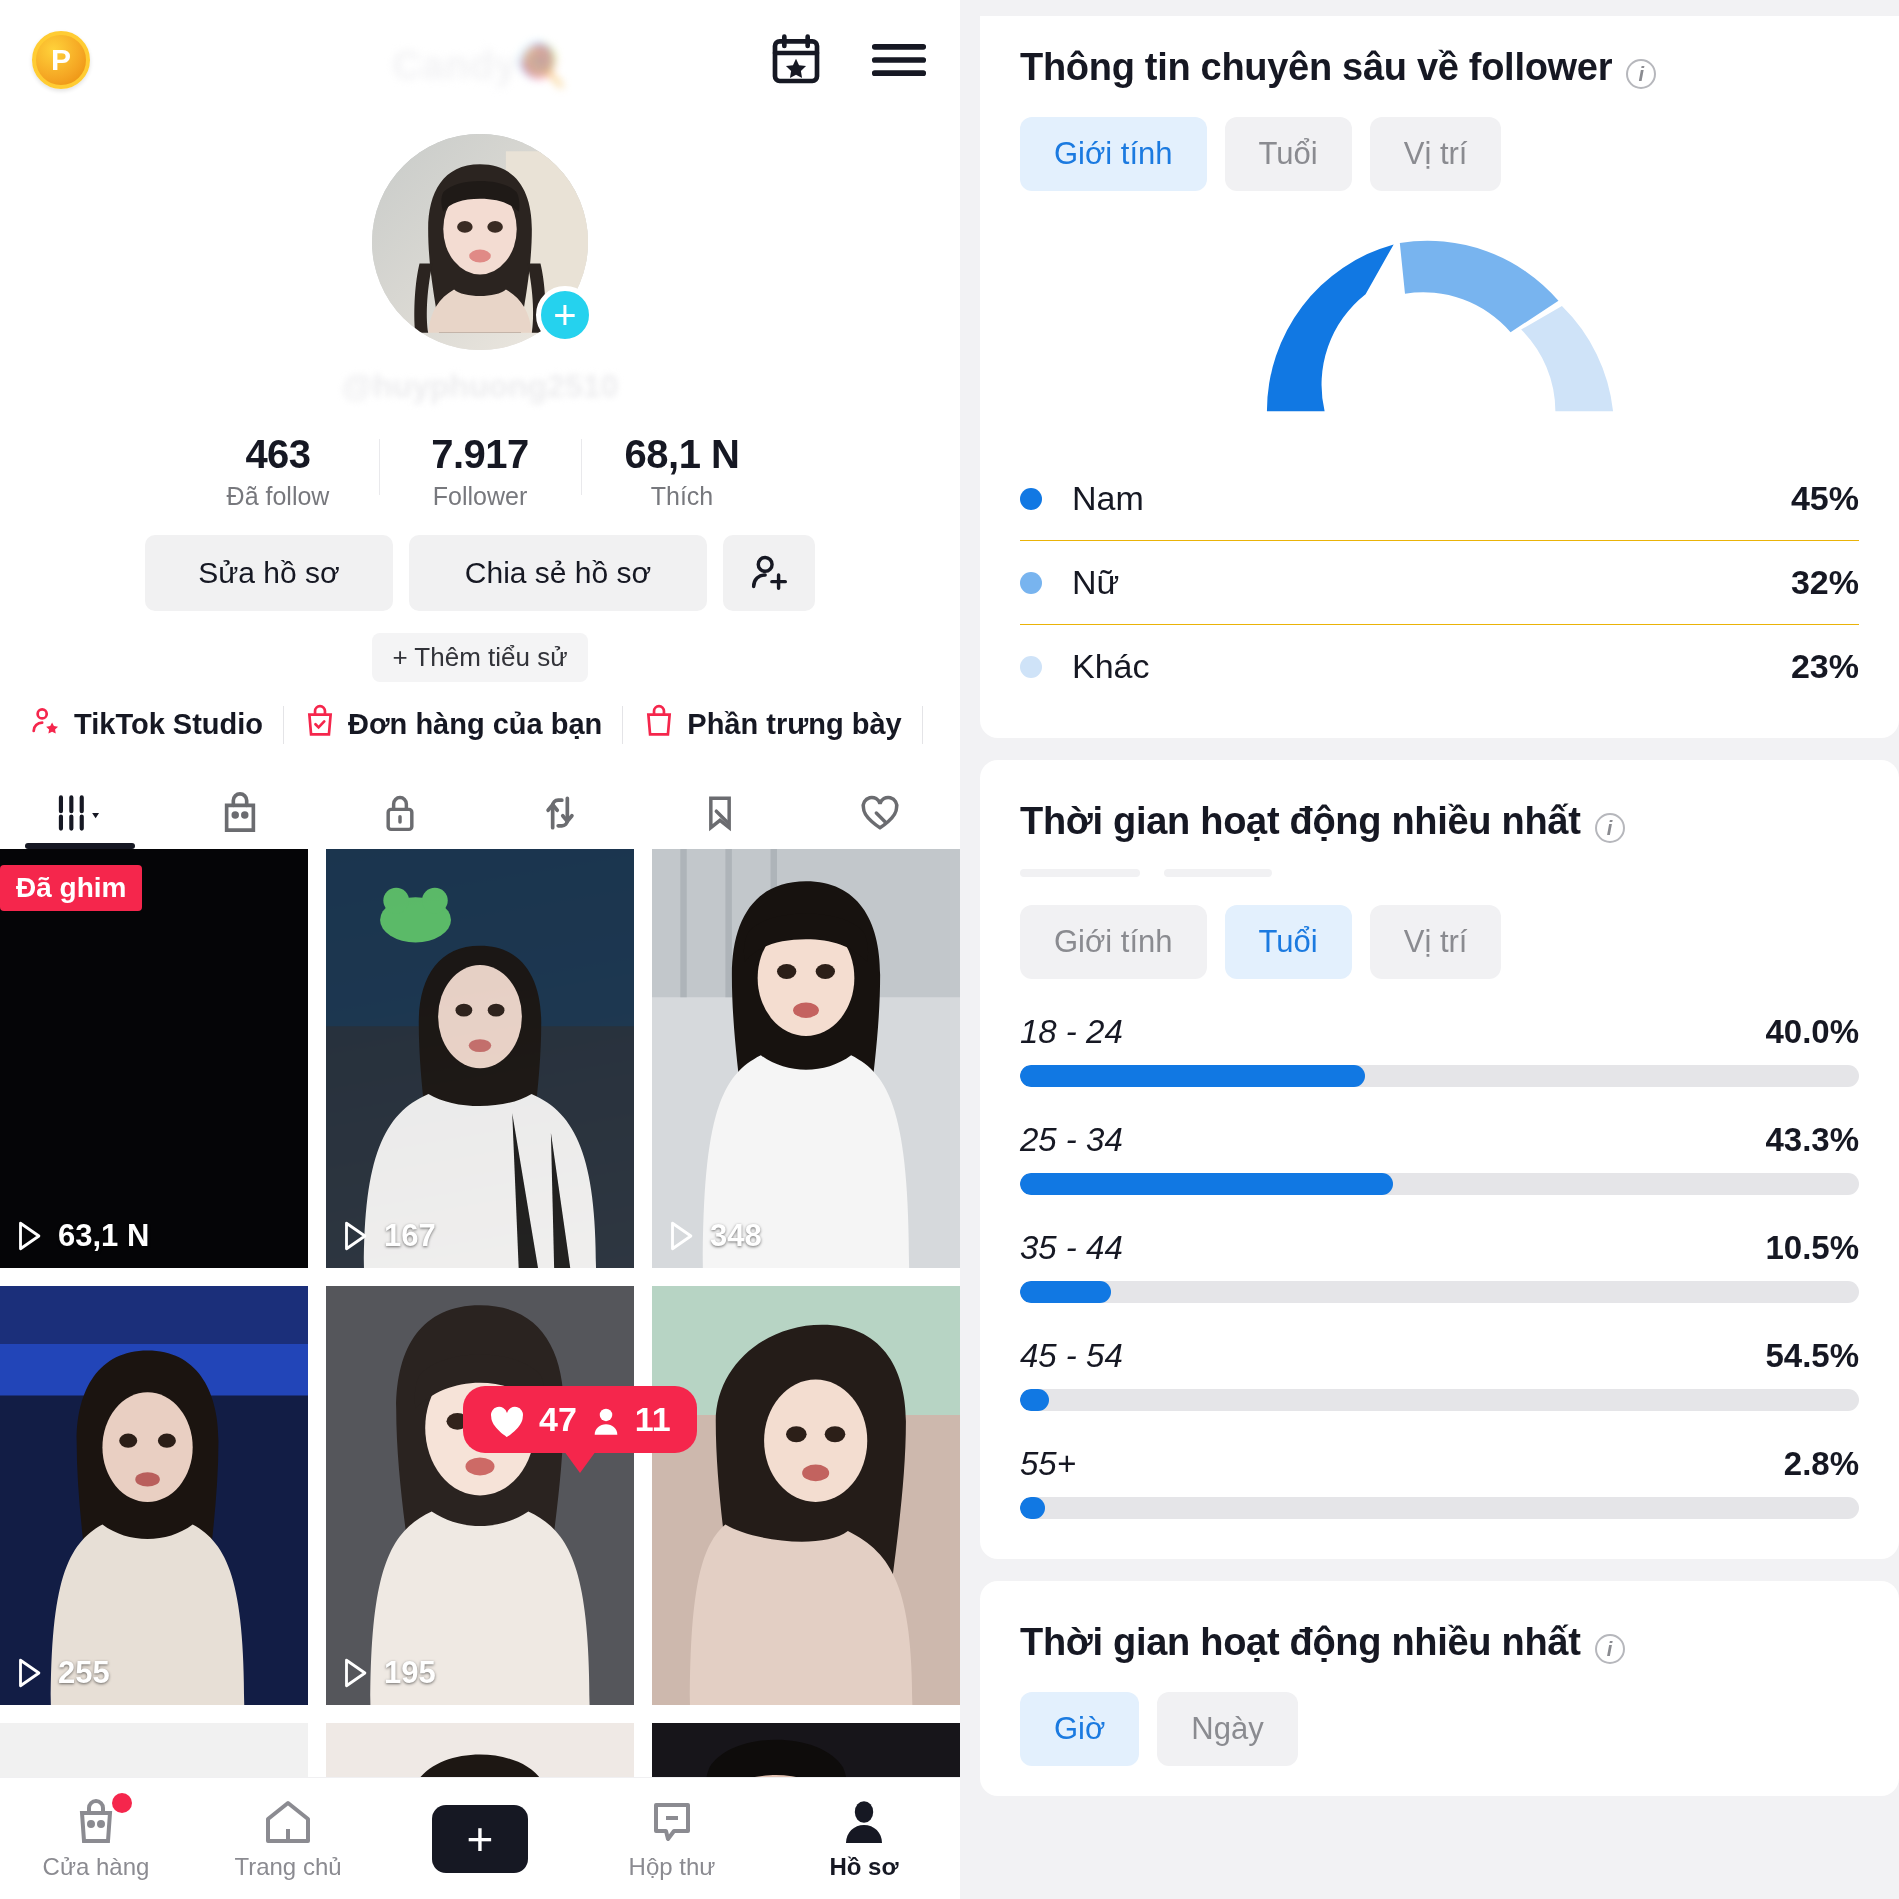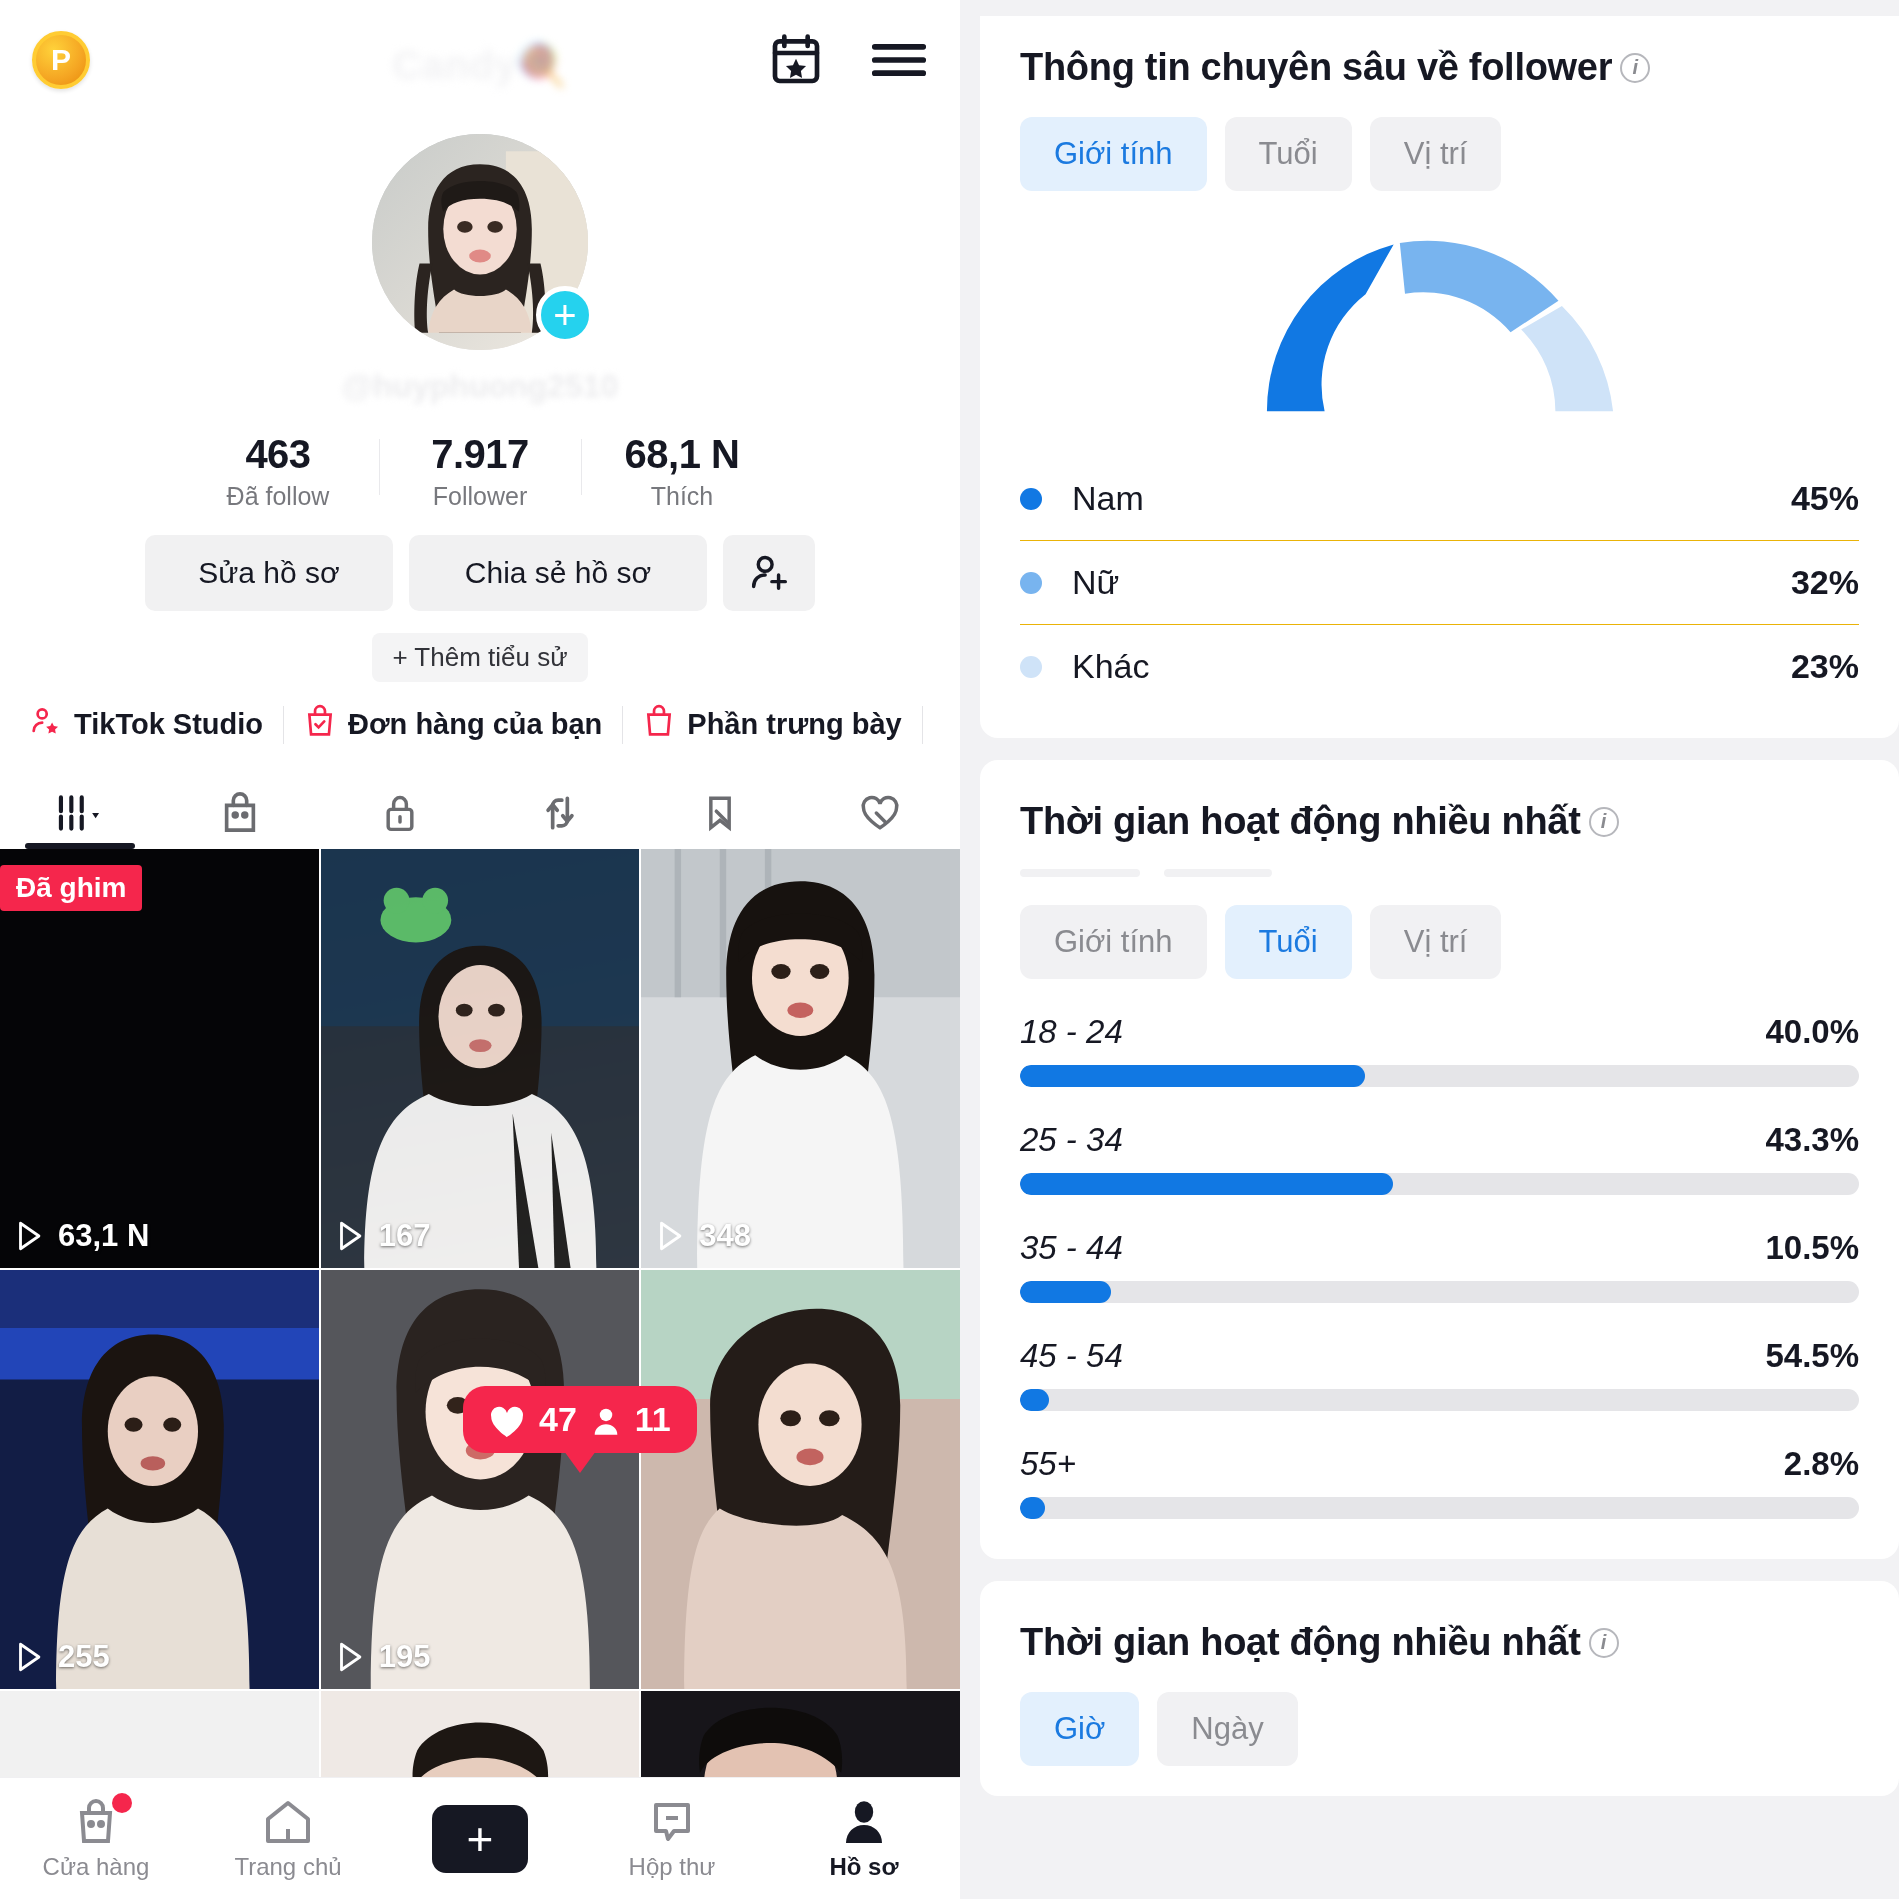--- a/index.html
+++ b/index.html
@@ -134,21 +134,21 @@
     position:relative;
   }
   .ctab { flex:1; display:flex; align-items:center; justify-content:center; height:72px; position:relative; }
   .ctab-underline {
     position:absolute; bottom:0; left:50%; transform:translateX(-50%);
     width:110px; height:6px; background:#161823; border-radius:3px;
   }
 
   
   .grid {
-    display:grid; grid-template-columns:repeat(3,1fr); gap:2px;
+    display:grid; grid-template-columns:repeat(3,1fr); gap:18px;
     background:#ffffff;
   }
   .cell { position:relative; height:419px; overflow:hidden; background:#111; }
   .cell.short { height:130px; }
   .cell .views {
     position:absolute; left:14px; bottom:14px;
     display:flex; align-items:center; gap:14px;
     color:#fff; font-size:31px; font-weight:600;
     text-shadow:0 1px 3px rgba(0,0,0,.55);
   }
@@ -206,21 +206,21 @@
     background:#f2f2f4;
   }
   .card {
     background:#ffffff;
     border-radius:18px;
     padding:40px 40px 30px;
     margin-bottom:22px;
   }
   .card.first { margin-top:16px; border-radius:0 0 18px 18px; padding-top:30px; }
   .card-title {
-    display:flex; align-items:center; gap:8px;
+    display:flex; align-items:flex-end; gap:14px;
     font-size:38px; font-weight:bold; color:#161823;
     letter-spacing:-.3px;
   }
   .info-i {
     width:30px; height:30px; border-radius:50%;
     border:2px solid #b6b7bc; color:#8a8b90;
     font-size:20px; font-style:italic; font-weight:bold;
     display:flex; align-items:center; justify-content:center;
     flex:0 0 30px;
   }

